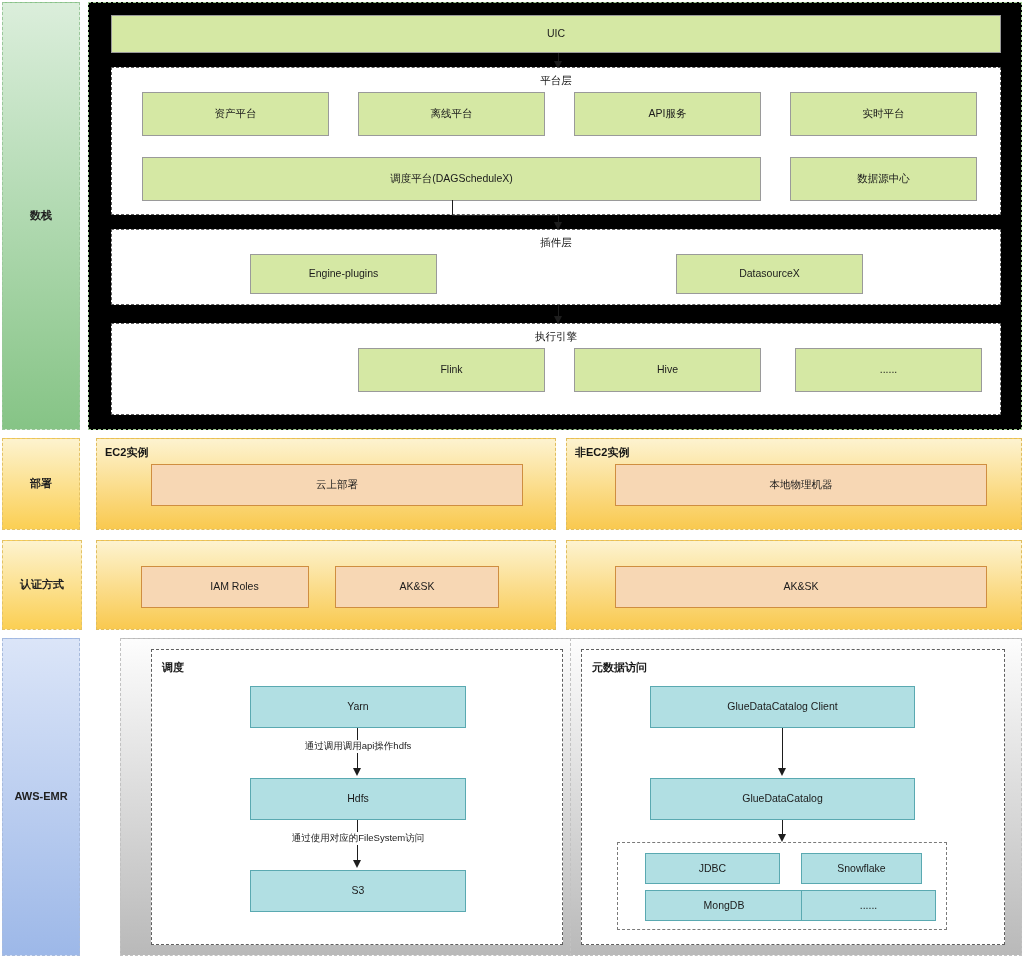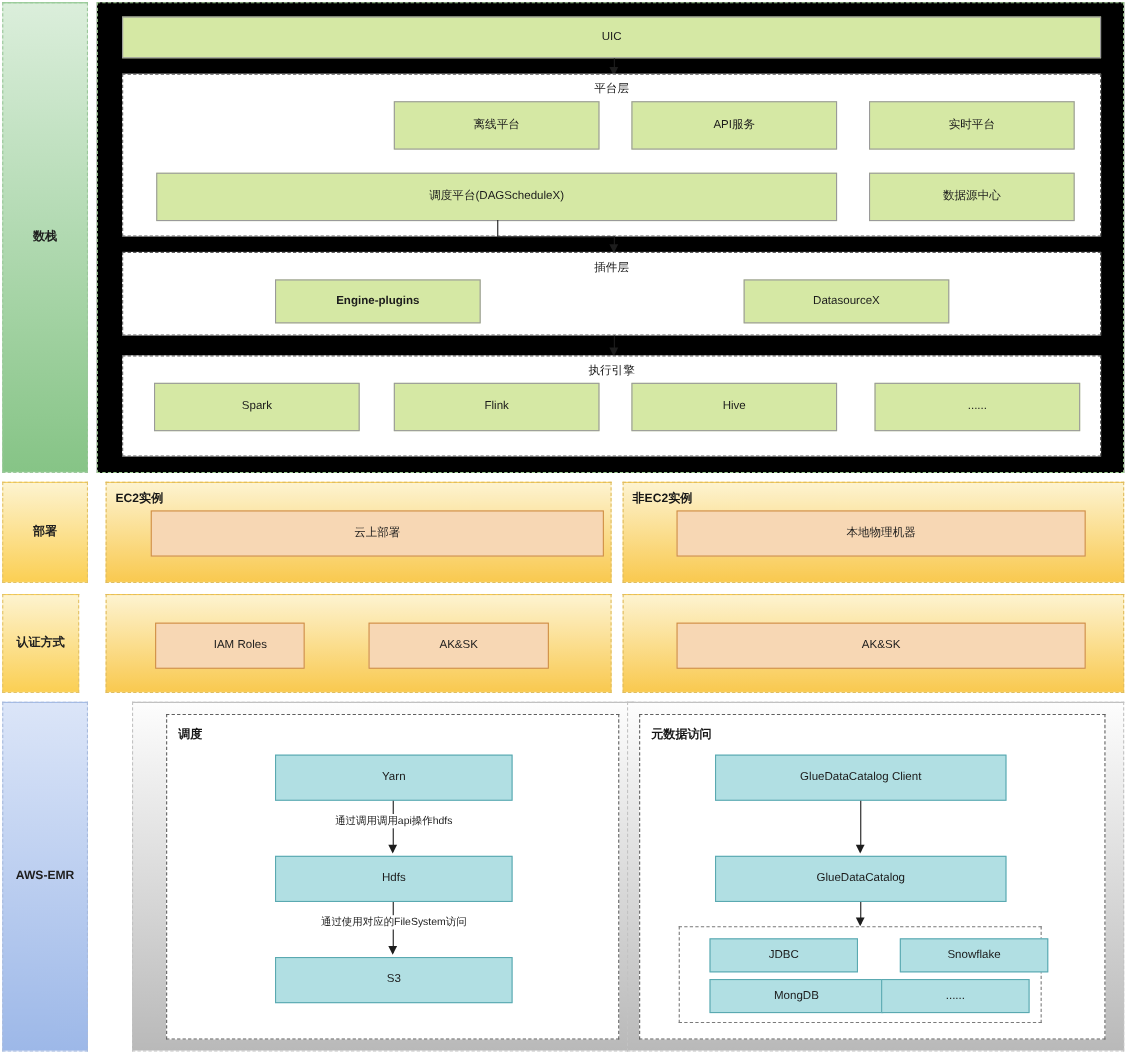--- a/index.html
+++ b/index.html
@@ -97,39 +97,42 @@
 <body>
 
 <div id="canvas">
 
   <div class="abs lane lane-green ctr" style="left:2px;top:2px;width:78px;height:428px;">
     <span>数栈</span>
   </div>
   <div class="abs lane lane-yellow ctr" style="left:2px;top:438px;width:78px;height:92px;">
     <span>部署</span>
   </div>
-  <div class="abs lane lane-yellow ctr" style="left:2px;top:540px;width:70px;height:90px;">
+  <div class="abs lane lane-yellow ctr" style="left:2px;top:540px;width:80px;height:90px;">
     <span>认证方式</span>
   </div>
   <div class="abs lane lane-blue ctr" style="left:2px;top:638px;width:78px;height:318px;">
     <span>AWS-EMR</span>
   </div>
 
   <div class="abs panel-green" style="left:88px;top:2px;width:934px;height:428px;">
 
     <div class="abs node node-green ctr" style="left:22px;top:12px;width:890px;height:38px;">
       <span>UIC</span>
     </div>
 
     <div class="vline" style="left:469px;top:50px;height:10px;"></div>
     <div class="ahead" style="left:465px;top:58px;"></div>
 
     <div class="abs group-white" style="left:22px;top:64px;width:890px;height:148px;">
       <div class="cap-center" style="left:50%;top:6px;">平台层</div>
 
+      <div class="abs node node-green ctr" style="left:30px;top:24px;width:187px;height:44px;">
+        <span>资产平台</span>
+      </div>
       <div class="abs node node-green ctr" style="left:246px;top:24px;width:187px;height:44px;">
         <span>离线平台</span>
       </div>
       <div class="abs node node-green ctr" style="left:462px;top:24px;width:187px;height:44px;">
         <span>API服务</span>
       </div>
       <div class="abs node node-green ctr" style="left:678px;top:24px;width:187px;height:44px;">
         <span>实时平台</span>
       </div>
 
@@ -141,64 +144,61 @@
       </div>
     </div>
 
     <div class="vline" style="left:363px;top:197px;height:15px;"></div>
     <div class="hline" style="left:363px;top:212px;width:107px;"></div>
     <div class="vline" style="left:469px;top:212px;height:10px;"></div>
     <div class="ahead" style="left:465px;top:219px;"></div>
 
     <div class="abs group-white" style="left:22px;top:226px;width:890px;height:76px;">
       <div class="cap-center" style="left:50%;top:6px;">插件层</div>
-      <div class="abs node node-green ctr" style="left:138px;top:24px;width:187px;height:40px;font-weight:bold;">
+      <div class="abs node node-green ctr" style="left:138px;top:24px;width:187px;height:40px;">
         <span>Engine-plugins</span>
       </div>
       <div class="abs node node-green ctr" style="left:564px;top:24px;width:187px;height:40px;">
         <span>DatasourceX</span>
       </div>
     </div>
 
     <div class="vline" style="left:469px;top:302px;height:14px;"></div>
     <div class="ahead" style="left:465px;top:313px;"></div>
 
     <div class="abs group-white" style="left:22px;top:320px;width:890px;height:92px;text-decoration:underline;">
       <div class="cap-center" style="left:50%;top:6px;">执行引擎</div>
-      <div class="abs node node-green ctr" style="left:28px;top:24px;width:187px;height:44px;">
-        <span>Spark</span>
-      </div>
       <div class="abs node node-green ctr" style="left:246px;top:24px;width:187px;height:44px;">
         <span>Flink</span>
       </div>
       <div class="abs node node-green ctr" style="left:462px;top:24px;width:187px;height:44px;">
         <span>Hive</span>
       </div>
       <div class="abs node node-green ctr" style="left:683px;top:24px;width:187px;height:44px;">
         <span>......</span>
       </div>
     </div>
   </div>
 
   <div class="abs panel-yellow" style="left:96px;top:438px;width:460px;height:92px;">
     <div class="cap-left" style="left:8px;top:6px;">EC2实例</div>
-    <div class="abs node node-orange ctr" style="left:40px;top:25px;width:412px;height:42px;">
+    <div class="abs node node-orange ctr" style="left:54px;top:25px;width:372px;height:42px;">
       <span>云上部署</span>
     </div>
   </div>
 
   <div class="abs panel-yellow" style="left:566px;top:438px;width:456px;height:92px;">
     <div class="cap-left" style="left:8px;top:6px;">非EC2实例</div>
     <div class="abs node node-orange ctr" style="left:48px;top:25px;width:372px;height:42px;">
       <span>本地物理机器</span>
     </div>
   </div>
 
   <div class="abs panel-yellow" style="left:96px;top:540px;width:460px;height:90px;">
-    <div class="abs node node-orange ctr" style="left:44px;top:25px;width:136px;height:42px;padding-left:19px;">
+    <div class="abs node node-orange ctr" style="left:44px;top:25px;width:168px;height:42px;padding-left:19px;">
       <span>IAM Roles</span>
     </div>
     <div class="abs node node-orange ctr" style="left:238px;top:25px;width:164px;height:42px;">
       <span>AK&amp;SK</span>
     </div>
   </div>
 
   <div class="abs panel-yellow" style="left:566px;top:540px;width:456px;height:90px;">
     <div class="abs node node-orange ctr" style="left:48px;top:25px;width:372px;height:42px;">
       <span>AK&amp;SK</span>
@@ -246,21 +246,21 @@
         <span>GlueDataCatalog</span>
       </div>
 
       <div class="vline" style="left:200px;top:170px;height:20px;"></div>
       <div class="ahead" style="left:196px;top:184px;"></div>
 
       <div class="abs group-plain" style="left:35px;top:192px;width:330px;height:88px;">
         <div class="abs node node-cyan ctr" style="left:27px;top:10px;width:135px;height:31px;">
           <span>JDBC</span>
         </div>
-        <div class="abs node node-cyan ctr" style="left:200px;top:10px;width:135px;height:31px;">
+        <div class="abs node node-cyan ctr" style="left:183px;top:10px;width:121px;height:31px;">
           <span>Snowflake</span>
         </div>
         <div class="abs node node-cyan ctr" style="left:27px;top:47px;width:158px;height:31px;">
           <span>MongDB</span>
         </div>
         <div class="abs node node-cyan ctr" style="left:183px;top:47px;width:135px;height:31px;">
           <span>......</span>
         </div>
       </div>
     </div>

